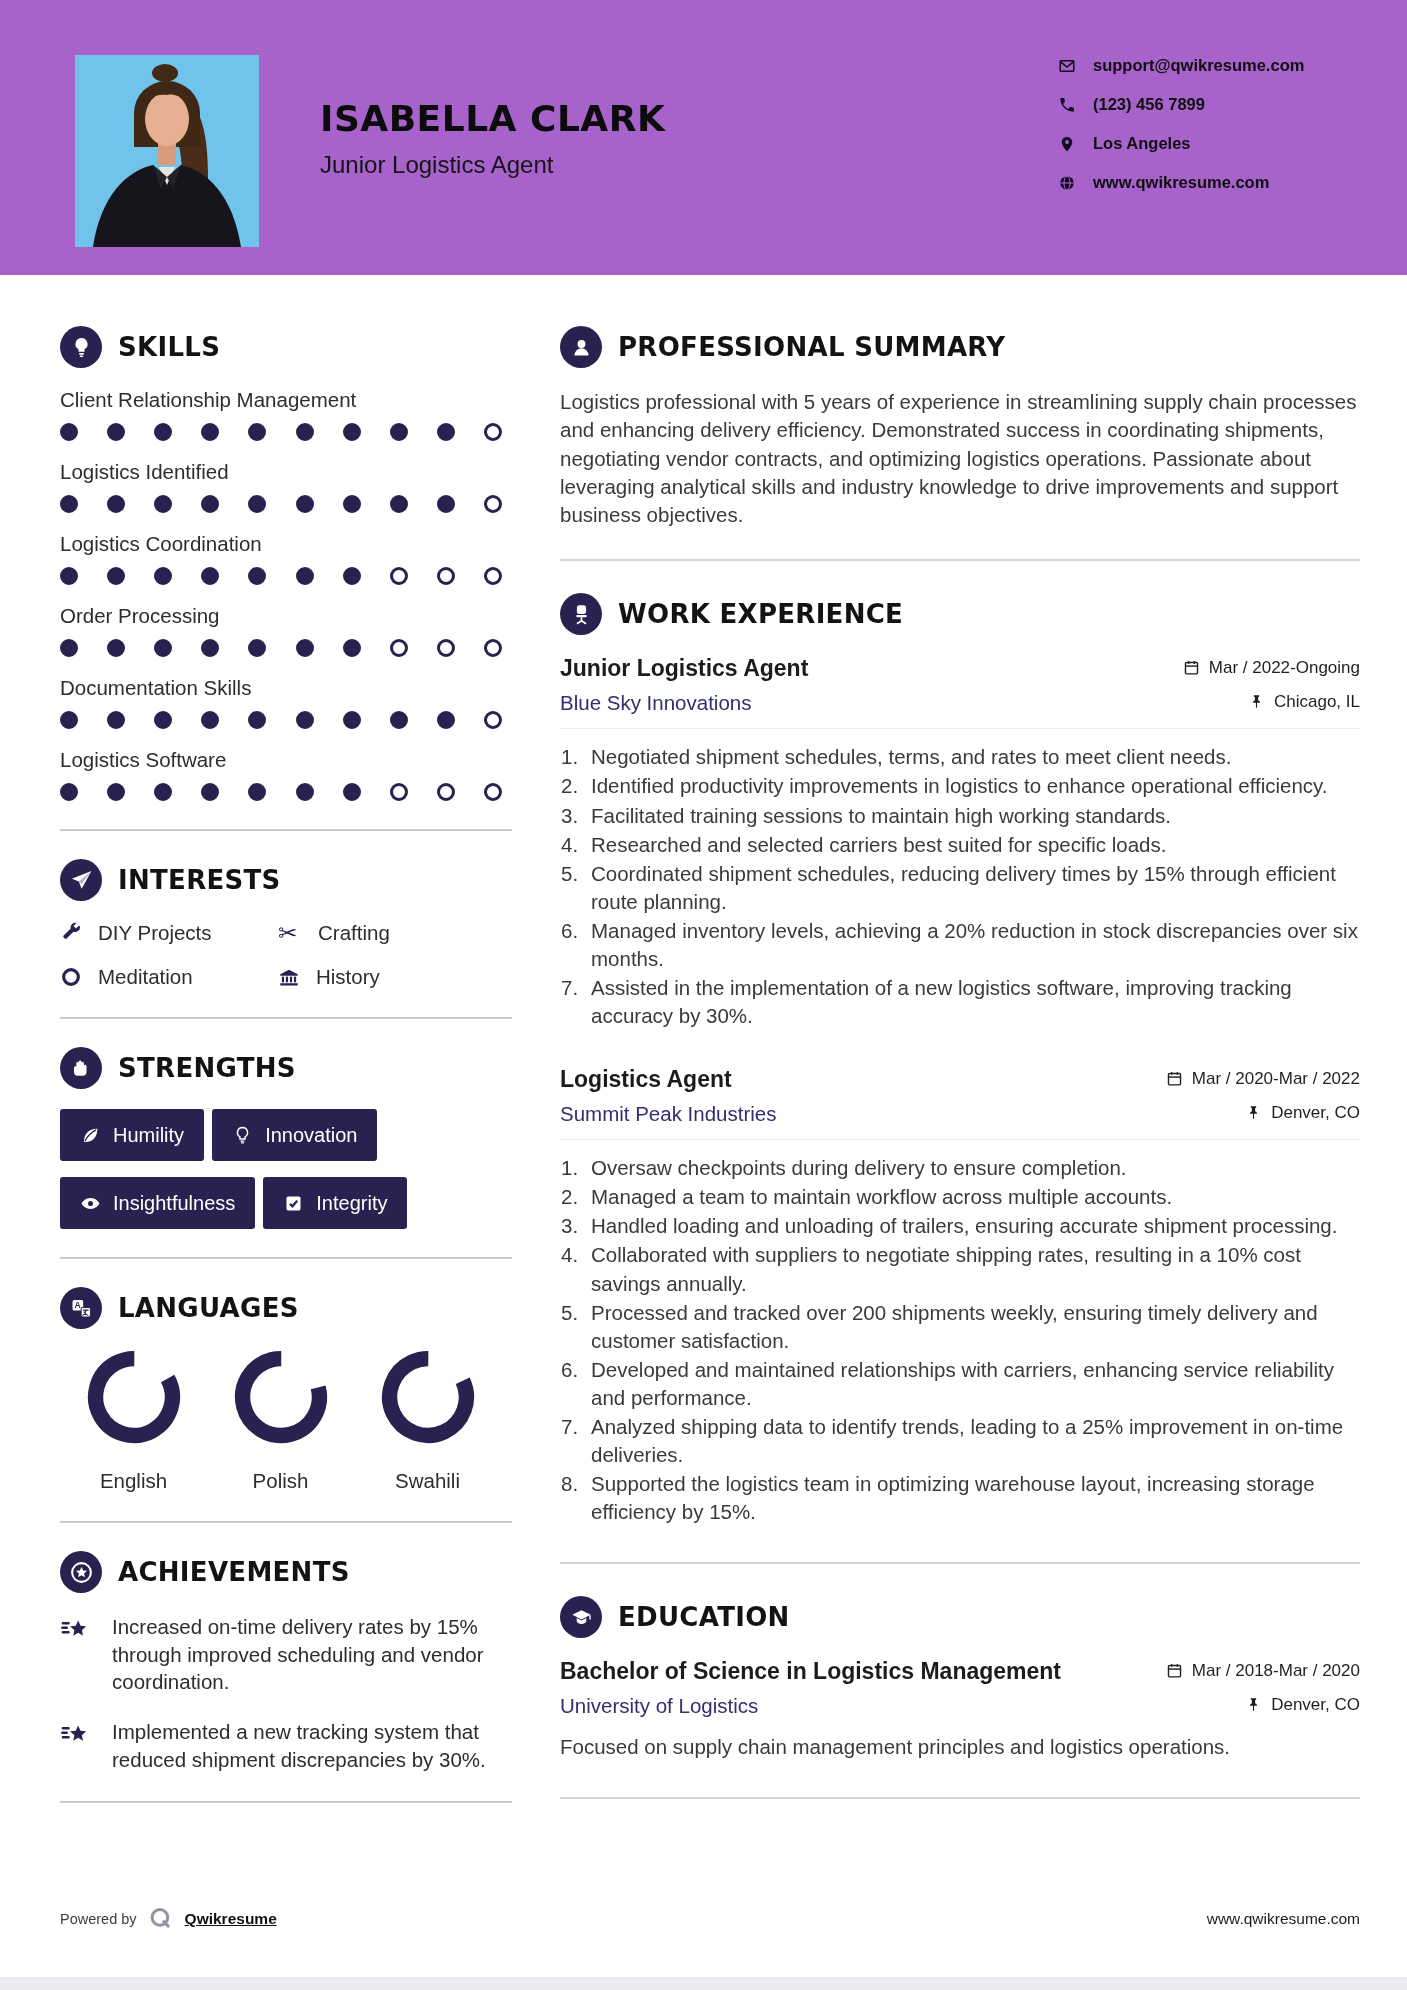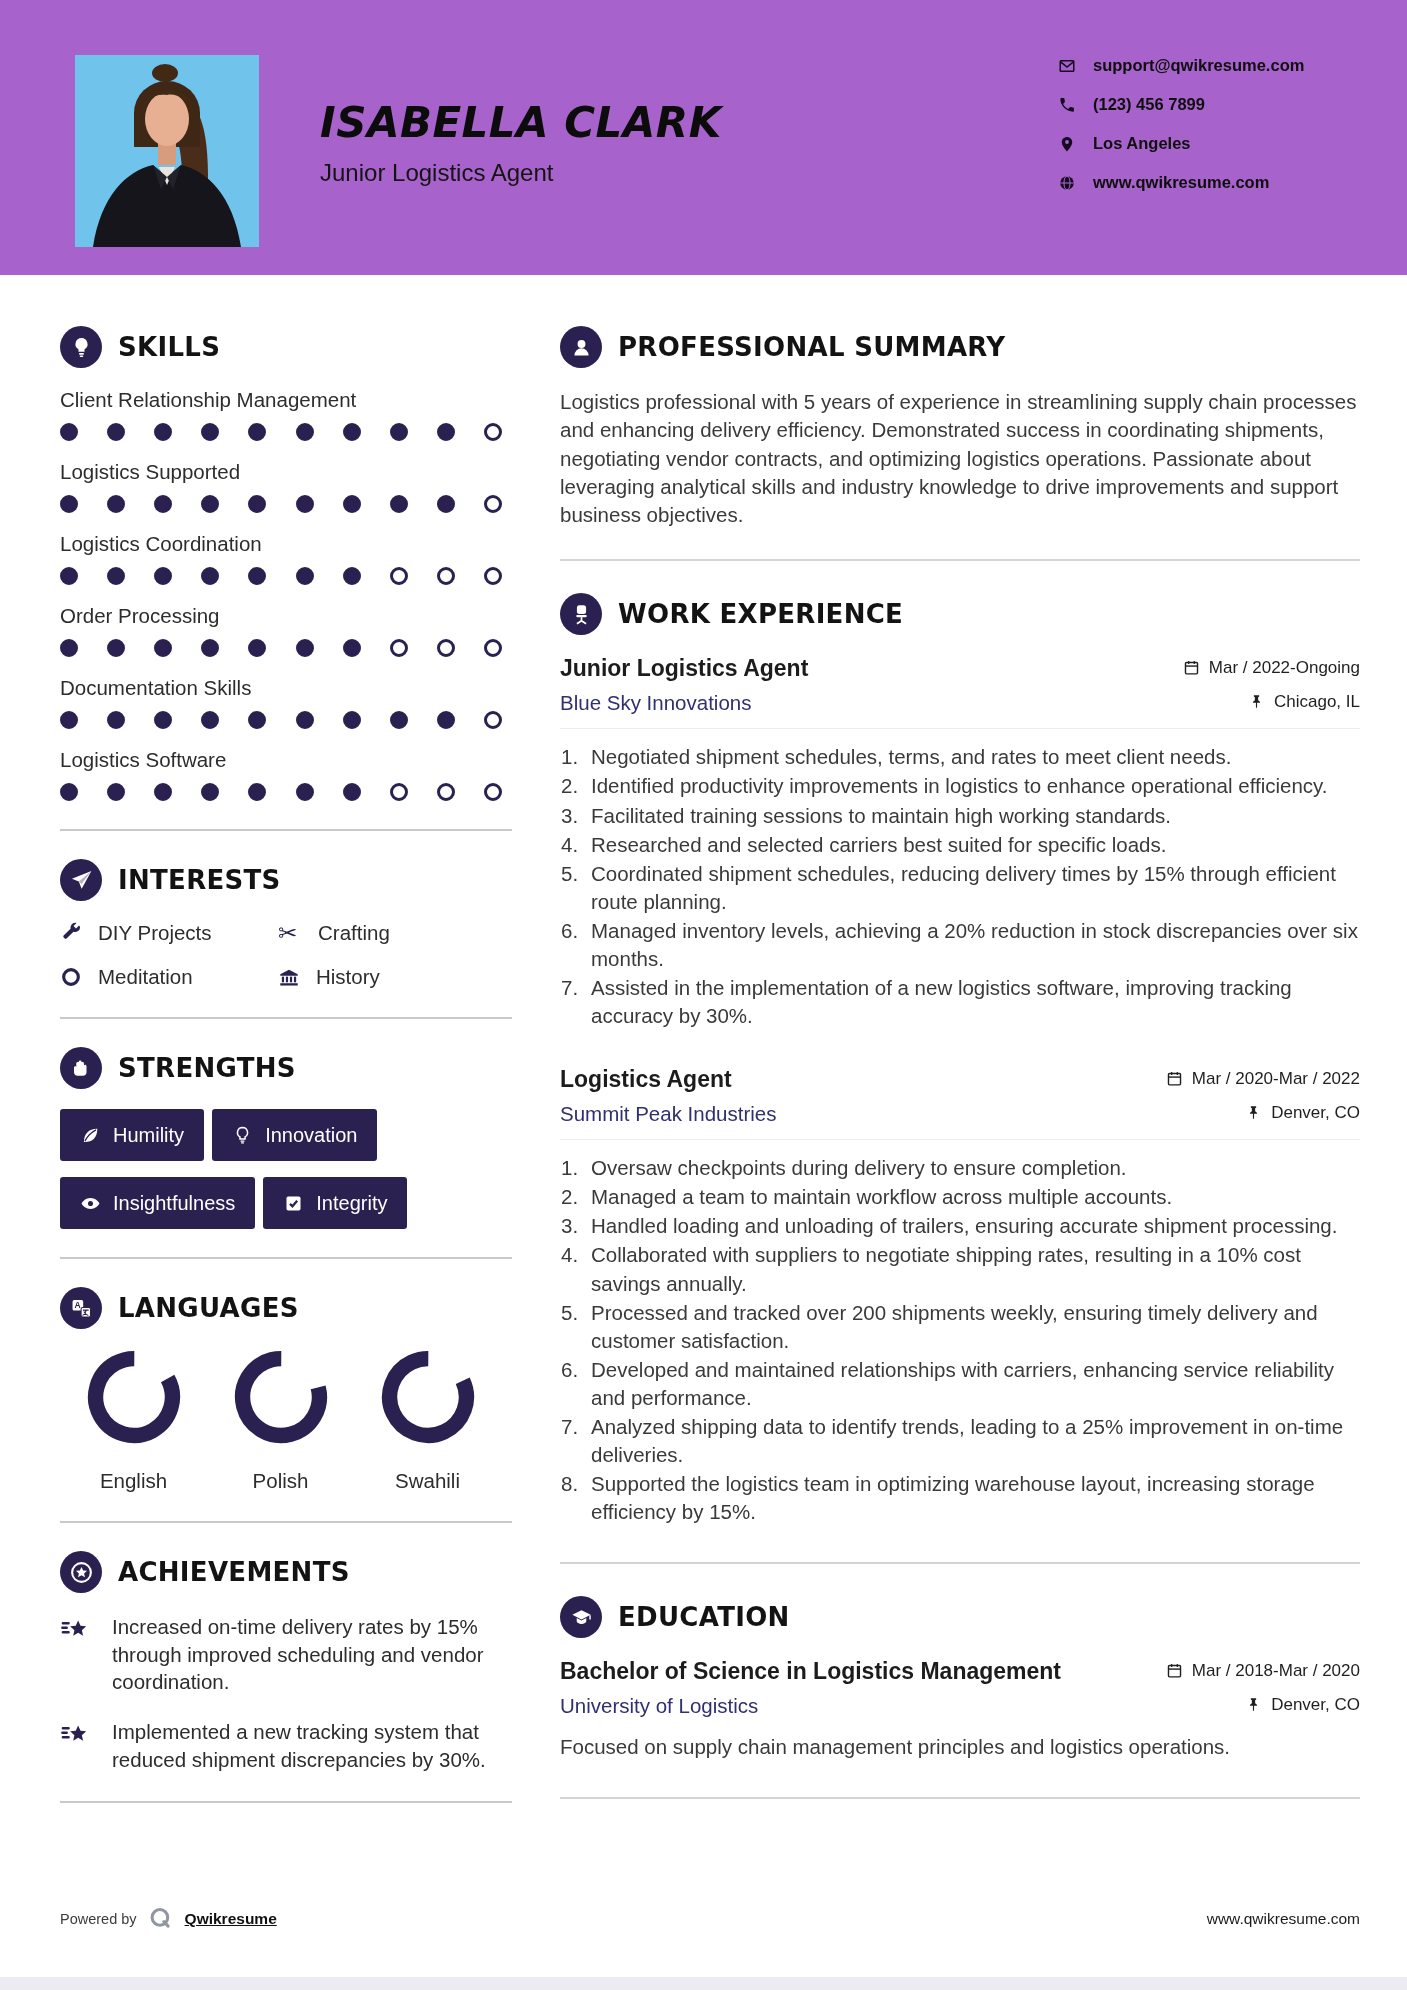--- a/index.html
+++ b/index.html
@@ -11,21 +11,21 @@
   *{box-sizing:border-box; margin:0; padding:0;}
   html,body{background:#fff;}
   .page{
     position:relative; width:1407px; height:1990px; background:#ffffff;
     font-family:"Liberation Sans", sans-serif; color:#222; overflow:hidden;
   }
   
   .header{position:absolute; left:0; top:0; width:100%; height:275px; background:var(--accent);}
   .photo{position:absolute; left:75px; top:55px; width:184px; height:192px; overflow:hidden;}
   .idblock{position:absolute; left:320px; top:98px;}
-  .name{font-size:42px; font-weight:800; letter-spacing:.5px; color:#0c0c0c; font-family:"DejaVu Sans","Liberation Sans",sans-serif;font-style:italic;}
+  .name{font-size:36px; font-weight:800; letter-spacing:.5px; color:#0c0c0c; font-family:"DejaVu Sans","Liberation Sans",sans-serif;}
   .jobtitle{font-size:24px; font-weight:500; color:#141414; margin-top:12px;}
   .contacts{position:absolute; left:1058px; top:56px; display:flex; flex-direction:column; gap:20px;}
   .contact{display:flex; align-items:center; gap:17px; font-size:16.5px; font-weight:600; color:#0f0f0f;}
   .contact svg{width:18px; height:18px; color:#14091f; flex:0 0 auto;}
 
   
   .left{position:absolute; left:60px; top:326px; width:452px;}
   .right{position:absolute; left:560px; top:326px; width:800px;}
   .sep{border:none; border-top:2px solid #c9c9c9; margin:28px 0;}
   .right .sep{border-top-color:#d4d4d4; margin:30px 0 32px;}
@@ -172,21 +172,21 @@
             <span class="dot filled"></span>
             <span class="dot filled"></span>
             <span class="dot filled"></span>
             <span class="dot filled"></span>
             <span class="dot filled"></span>
             <span class="dot filled"></span>
             <span class="dot"></span>
           </div>
       </div>
       <div>
-        <div class="skill-name">Logistics Supported</div>
+        <div class="skill-name">Logistics Identified</div>
         <div class="dots">
             <span class="dot filled"></span>
             <span class="dot filled"></span>
             <span class="dot filled"></span>
             <span class="dot filled"></span>
             <span class="dot filled"></span>
             <span class="dot filled"></span>
             <span class="dot filled"></span>
             <span class="dot filled"></span>
             <span class="dot filled"></span>

